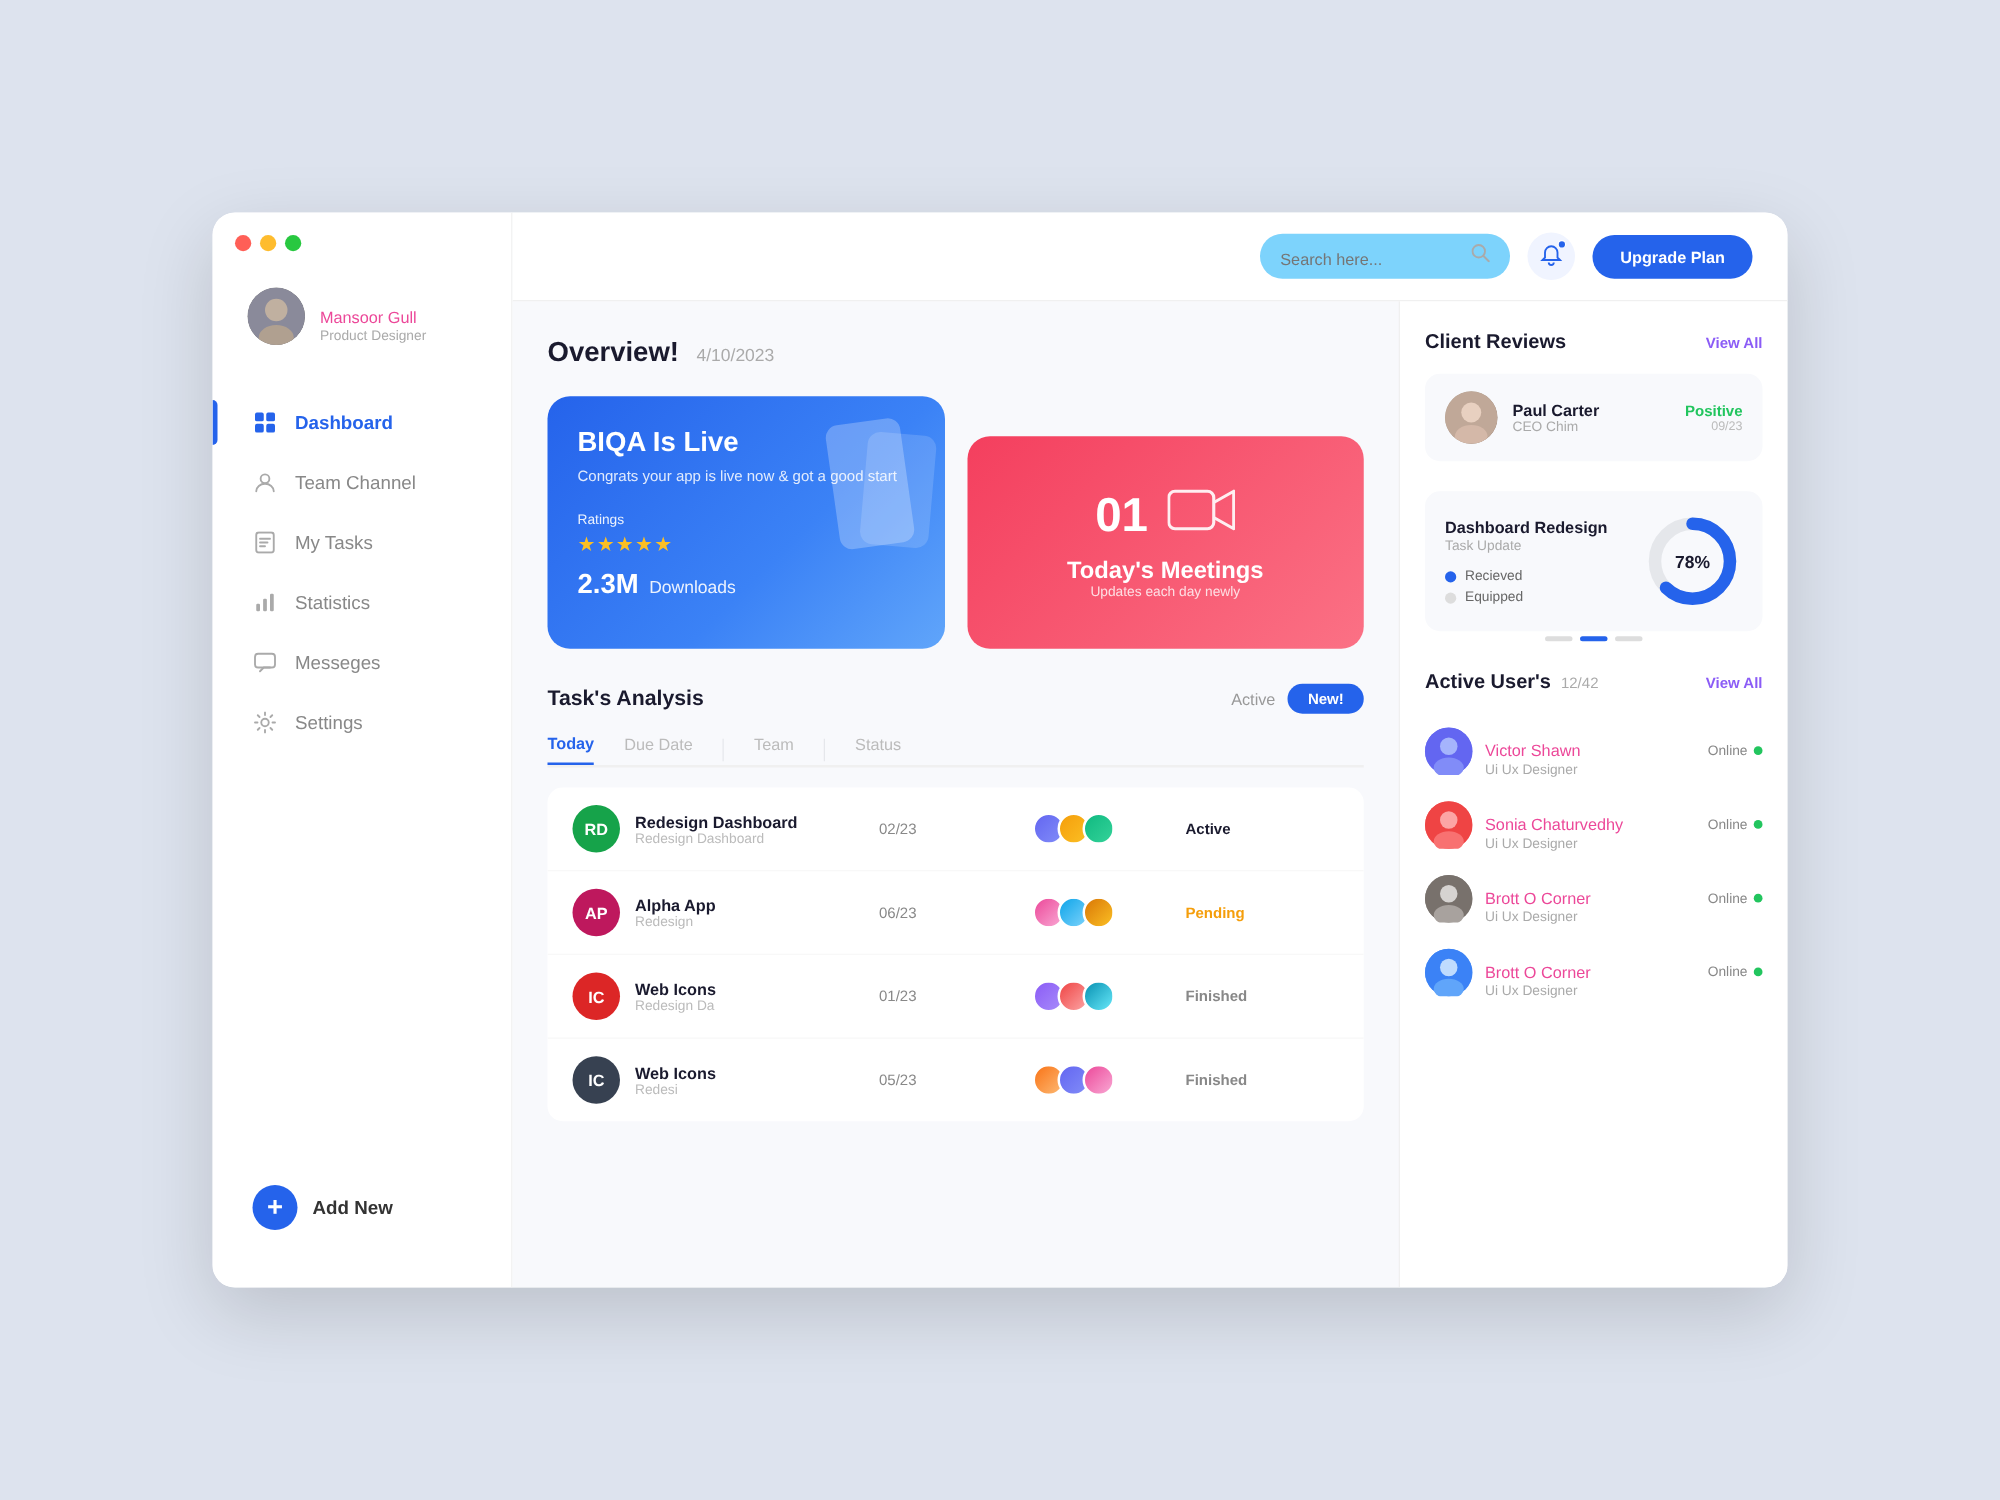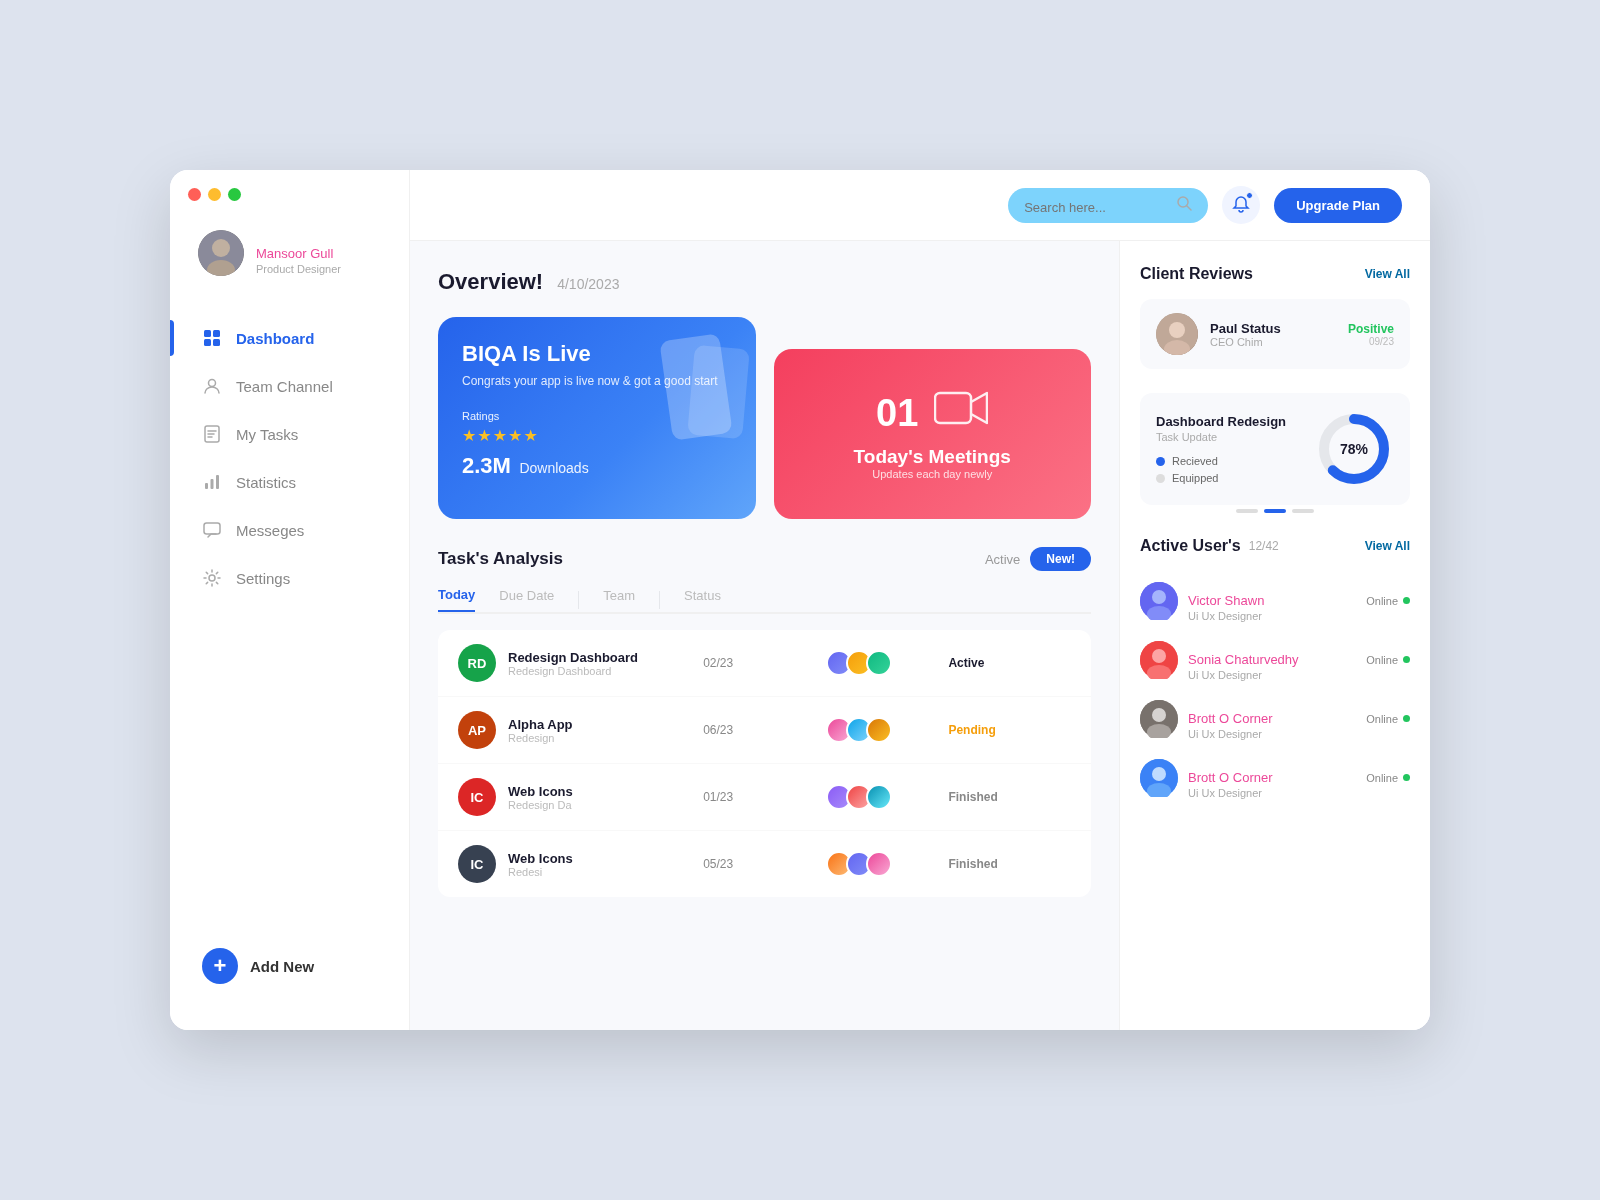--- a/index.html
+++ b/index.html
@@ -417,21 +417,21 @@
       justify-content: space-between;
       margin-bottom: 16px;
     }
     .panel-section-title {
       font-size: 16px;
       font-weight: 700;
       color: #1a1a2e;
     }
     .view-all {
       font-size: 12px;
-      color: #0369a1;
+      color: #8b5cf6;
       cursor: pointer;
       font-weight: 600;
     }
     .review-card {
       background: #f8f9fc;
       border-radius: 12px;
       padding: 14px 16px;
       display: flex;
       align-items: center;
       gap: 12px;
@@ -724,21 +724,21 @@
               <div class="team-avatars">
                 <div class="team-avatar" style="background:linear-gradient(135deg,#6366f1,#818cf8);"></div>
                 <div class="team-avatar" style="background:linear-gradient(135deg,#f59e0b,#fbbf24);"></div>
                 <div class="team-avatar" style="background:linear-gradient(135deg,#10b981,#34d399);"></div>
               </div>
               <div class="status-pill status-active">Active</div>
             </div>
 
             <div class="task-row">
               <div class="task-info">
-                <div class="task-avatar" style="background:#c2410c;">AP</div>
+                <div class="task-avatar" style="background:#be185d;">AP</div>
                 <div>
                   <div class="task-name">Alpha App</div>
                   <div class="task-sub">Redesign</div>
                 </div>
               </div>
               <div class="task-date">06/23</div>
               <div class="team-avatars">
                 <div class="team-avatar" style="background:linear-gradient(135deg,#ec4899,#f9a8d4);"></div>
                 <div class="team-avatar" style="background:linear-gradient(135deg,#0ea5e9,#7dd3fc);"></div>
                 <div class="team-avatar" style="background:linear-gradient(135deg,#d97706,#fbbf24);"></div>
@@ -792,21 +792,21 @@
           </div>
           <div class="review-card">
             <div class="review-avatar">
               <svg width="42" height="42" viewBox="0 0 42 42">
                 <circle cx="21" cy="21" r="21" fill="#c0a898"></circle>
                 <circle cx="21" cy="17" r="8" fill="#e8d0c0"></circle>
                 <ellipse cx="21" cy="36" rx="13" ry="9" fill="#d4b8a8"></ellipse>
               </svg>
             </div>
             <div>
-              <div class="review-name">Paul Status</div>
+              <div class="review-name">Paul Carter</div>
               <div class="review-role">CEO Chim</div>
             </div>
             <div class="review-sentiment">
               <div class="positive-text">Positive</div>
               <div class="review-date">09/23</div>
             </div>
           </div>
         </div>
 
         <div>

